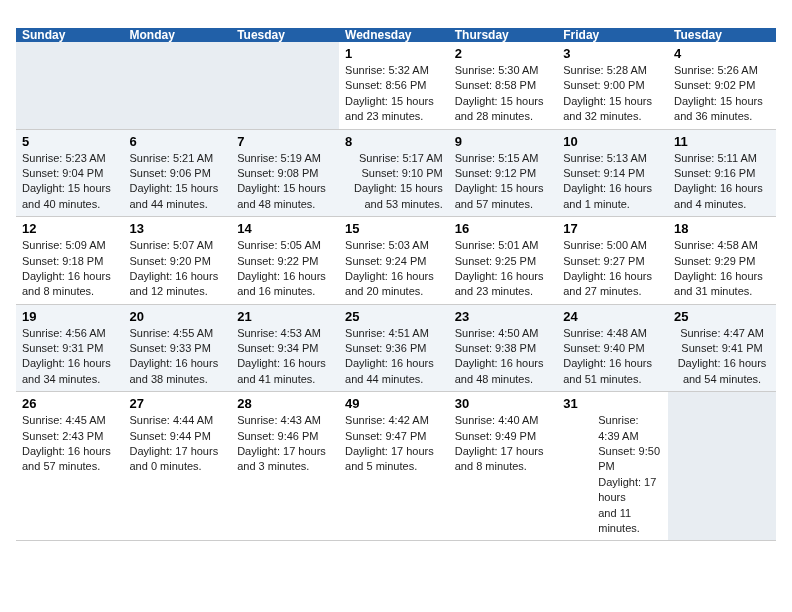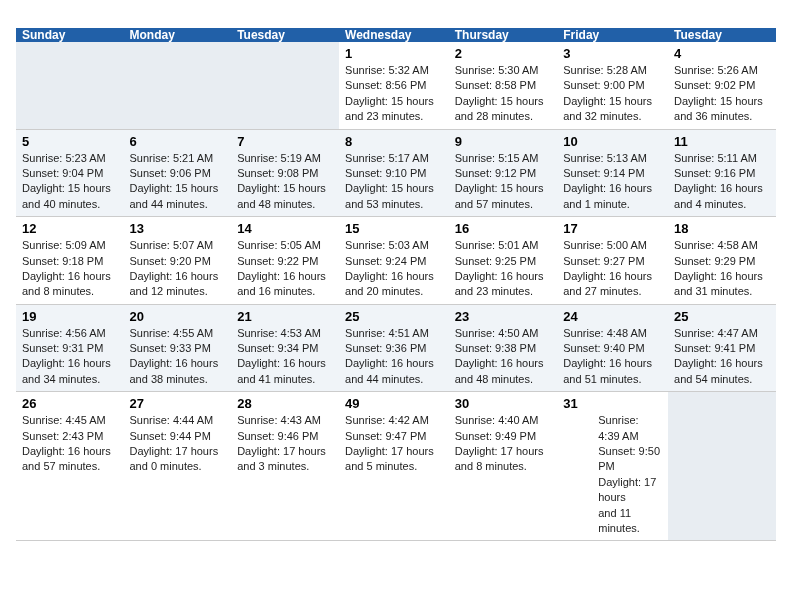--- a/index.html
+++ b/index.html
@@ -169,21 +169,21 @@
         </td>
         <td>
           <div class="day-num">7</div>
           <div class="day-info" style="white-space: pre-line;">Sunrise: 5:19 AM
 Sunset: 9:08 PM
 Daylight: 15 hours
 and 48 minutes.</div>
         </td>
         <td>
           <div class="day-num">8</div>
-          <div class="day-info" style="white-space: pre-line;">Sunrise: 5:17 AM
+          <div class="day-info" style="white-space: pre-line; text-align: right;">Sunrise: 5:17 AM
 Sunset: 9:10 PM
 Daylight: 15 hours
 and 53 minutes.</div>
         </td>
         <td>
           <div class="day-num">9</div>
           <div class="day-info" style="white-space: pre-line;">Sunrise: 5:15 AM
 Sunset: 9:12 PM
 Daylight: 15 hours
 and 57 minutes.</div>
@@ -292,21 +292,21 @@
         </td>
         <td>
           <div class="day-num">24</div>
           <div class="day-info" style="white-space: pre-line;">Sunrise: 4:48 AM
 Sunset: 9:40 PM
 Daylight: 16 hours
 and 51 minutes.</div>
         </td>
         <td>
           <div class="day-num">25</div>
-          <div class="day-info" style="white-space: pre-line;">Sunrise: 4:47 AM
+          <div class="day-info" style="white-space: pre-line; text-align: center;">Sunrise: 4:47 AM
 Sunset: 9:41 PM
 Daylight: 16 hours
 and 54 minutes.</div>
         </td>
       </tr>
       <tr>
         <td>
           <div class="day-num">26</div>
           <div class="day-info" style="white-space: pre-line;">Sunrise: 4:45 AM
 Sunset: 2:43 PM

